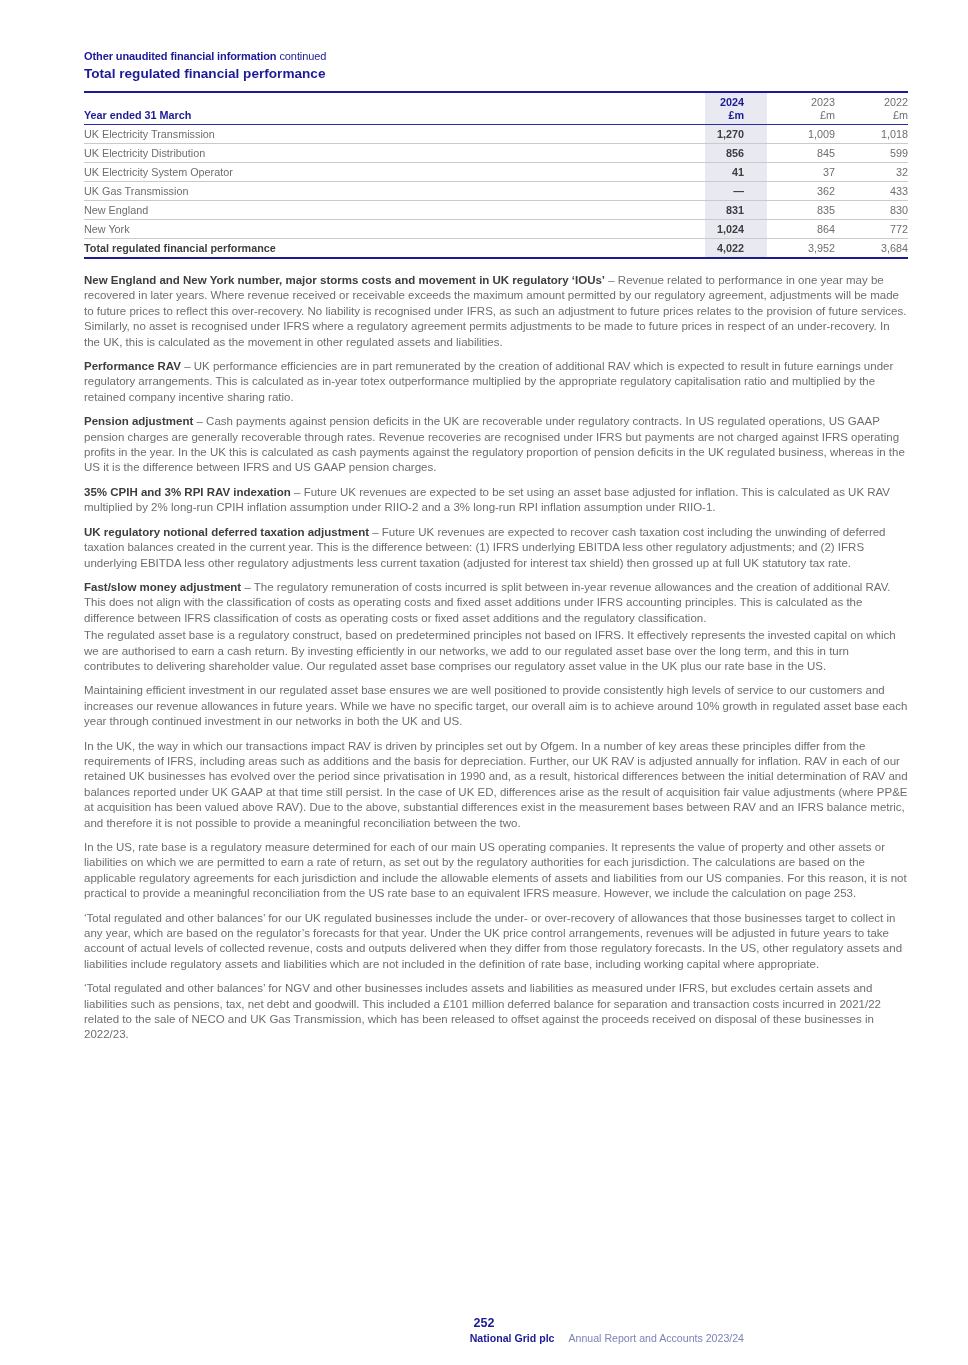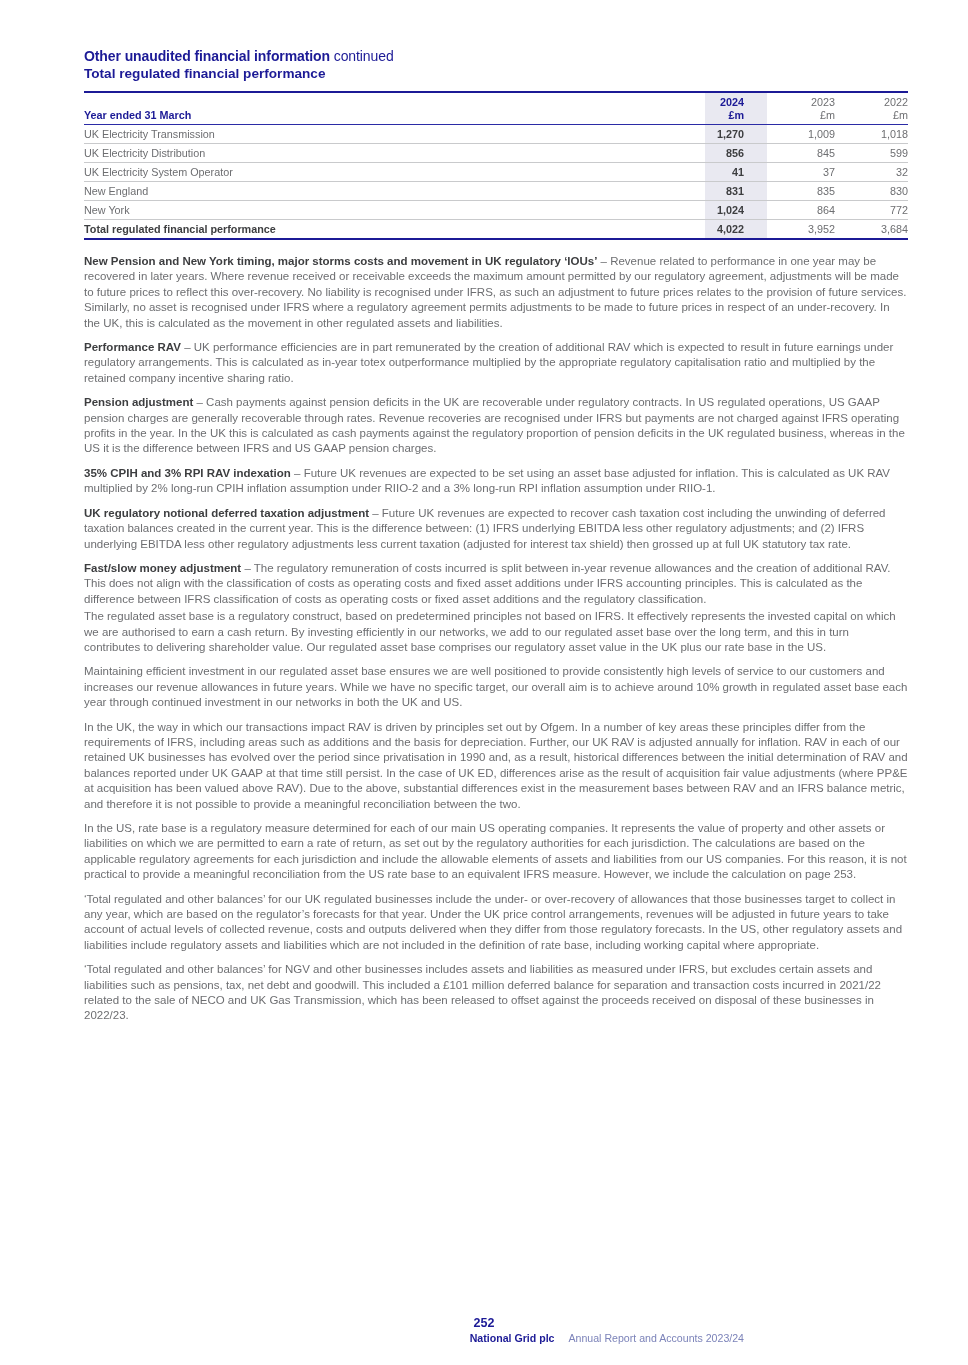--- a/index.html
+++ b/index.html
@@ -10,21 +10,21 @@
     --rule:#c9cacc;
     --muted:#7c83b9;
   }
   html,body{margin:0;padding:0;background:#ffffff;}
   .page{
     position:relative;width:968px;height:1365px;background:#fff;overflow:hidden;
     font-family:"Liberation Sans",sans-serif;-webkit-font-smoothing:antialiased;
   }
   .content{position:absolute;left:84px;top:0;width:824px;}
   h1.doc-title{
-    margin:46px 0 0 0;font-size:14px;line-height:20px;color:var(--navy);
+    margin:46px 0 0 0;font-size:11px;line-height:20px;color:var(--navy);
     font-weight:normal;letter-spacing:-0.1px;
   }
   h1.doc-title strong{font-weight:bold;}
   h2.section-title{
     margin:0;font-size:13.6px;line-height:16px;color:var(--navy);font-weight:bold;
   }
   .table-title{margin-top:61px;}
   .rab-title{margin-top:15px;}
 
   
@@ -127,20 +127,26 @@
             <td class="num">599</td>
           </tr>
 
           <tr>
             <td class="label">UK Electricity System Operator</td>
             <td class="num hl">41</td>
             <td class="num">37</td>
             <td class="num">32</td>
           </tr>
 
+          <tr>
+            <td class="label">UK Gas Transmission</td>
+            <td class="num hl">—</td>
+            <td class="num">362</td>
+            <td class="num">433</td>
+          </tr>
 
           <tr>
             <td class="label">New England</td>
             <td class="num hl">831</td>
             <td class="num">835</td>
             <td class="num">830</td>
           </tr>
 
           <tr>
             <td class="label">New York</td>
@@ -156,21 +162,21 @@
           <td class="num hl">4,022</td>
           <td class="num">3,952</td>
           <td class="num">3,684</td>
         </tr>
       </tfoot>
     </table>
 
     <section class="defs">
 
         <p class="body def first-def">
-          <strong class="term">New Pension and New York timing, major storms costs and movement in UK regulatory ‘IOUs’</strong>
+          <strong class="term">New England and New York number, major storms costs and movement in UK regulatory ‘IOUs’</strong>
           <span>– Revenue related to performance in one year may be recovered in later years. Where revenue received or receivable exceeds the maximum amount permitted by our regulatory agreement, adjustments will be made to future prices to reflect this over-recovery. No liability is recognised under IFRS, as such an adjustment to future prices relates to the provision of future services. Similarly, no asset is recognised under IFRS where a regulatory agreement permits adjustments to be made to future prices in respect of an under-recovery. In the UK, this is calculated as the movement in other regulated assets and liabilities.</span>
         </p>
 
         <p class="body def">
           <strong class="term">Performance RAV</strong>
           <span>– UK performance efficiencies are in part remunerated by the creation of additional RAV which is expected to result in future earnings under regulatory arrangements. This is calculated as in-year totex outperformance multiplied by the appropriate regulatory capitalisation ratio and multiplied by the retained company incentive sharing ratio.</span>
         </p>
 
         <p class="body def">
           <strong class="term">Pension adjustment</strong>

